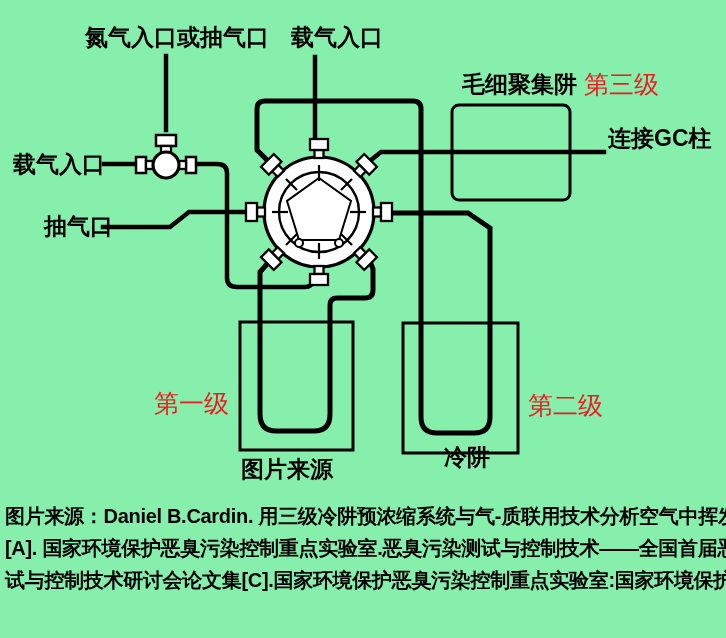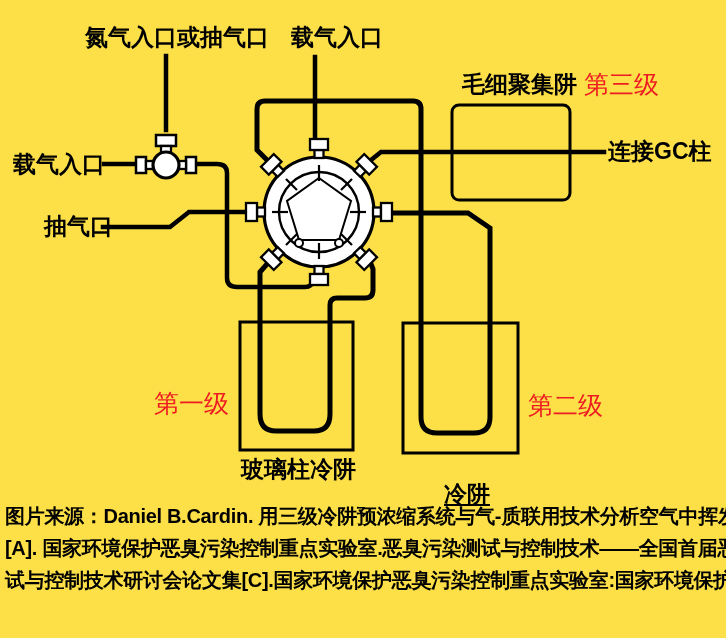--- a/index.html
+++ b/index.html
@@ -1,19 +1,19 @@
 <!DOCTYPE html>
 <html><head>
 <meta charset="utf-8">
 <style>
   html,body{margin:0;padding:0;background:#ffffff;}
   .figure{
     position:relative;
     width:726px;height:638px;
-    background:#fde047;
+    background:#86efac;
     font-family:"Liberation Sans",sans-serif;
     overflow:hidden;
   }
   .figure svg{position:absolute;left:0;top:0;}
   .lbl{
     position:absolute;
     font-weight:700;
     color:#000;
     font-size:23px;
     line-height:1.05;
@@ -131,26 +131,26 @@
             <rect x="-9" y="-73" width="18" height="11"></rect>
           </g>
       </g>
     </g>
   </svg>
 
   <div class="lbl" style="left:85px;top:25px;">氮气入口或抽气口</div>
   <div class="lbl" style="left:291px;top:25px;">载气入口</div>
   <div class="lbl" style="left:462px;top:74px;font-family:Liberation Mono, monospace;">毛细聚集阱</div>
   <div class="lbl-red" style="left:584px;top:71px;">第三级</div>
-  <div class="lbl" style="left:608px;top:139px;text-align:right;">连接GC柱</div>
+  <div class="lbl" style="left:608px;top:126px;text-align:right;">连接GC柱</div>
   <div class="lbl" style="left:13px;top:152px;">载气入口</div>
   <div class="lbl" style="left:32px;top:214px;margin-left:12px;">抽气口</div>
   <div class="lbl-red" style="left:154px;top:390px;">第一级</div>
   <div class="lbl-red" style="left:528px;top:392px;">第二级</div>
-  <div class="lbl" style="left:241px;top:457px;">玻璃柱冷阱</div>
-  <div class="lbl" style="left:444px;top:482px;text-decoration:underline;">冷阱</div>
+  <div class="lbl" style="left:241px;top:457px;">图片来源</div>
+  <div class="lbl" style="left:444px;top:445px;">冷阱</div>
 
   <div class="caption">
     <div>图片来源：Daniel B.Cardin. 用三级冷阱预浓缩系统与气-质联用技术分析空气中挥发性硫化物</div>
     <div>[A]. 国家环境保护恶臭污染控制重点实验室.恶臭污染测试与控制技术——全国首届恶臭污染测</div>
     <div>试与控制技术研讨会论文集[C].国家环境保护恶臭污染控制重点实验室:国家环境保护恶臭污染</div>
   </div>
 </div>
 
 </body></html>

